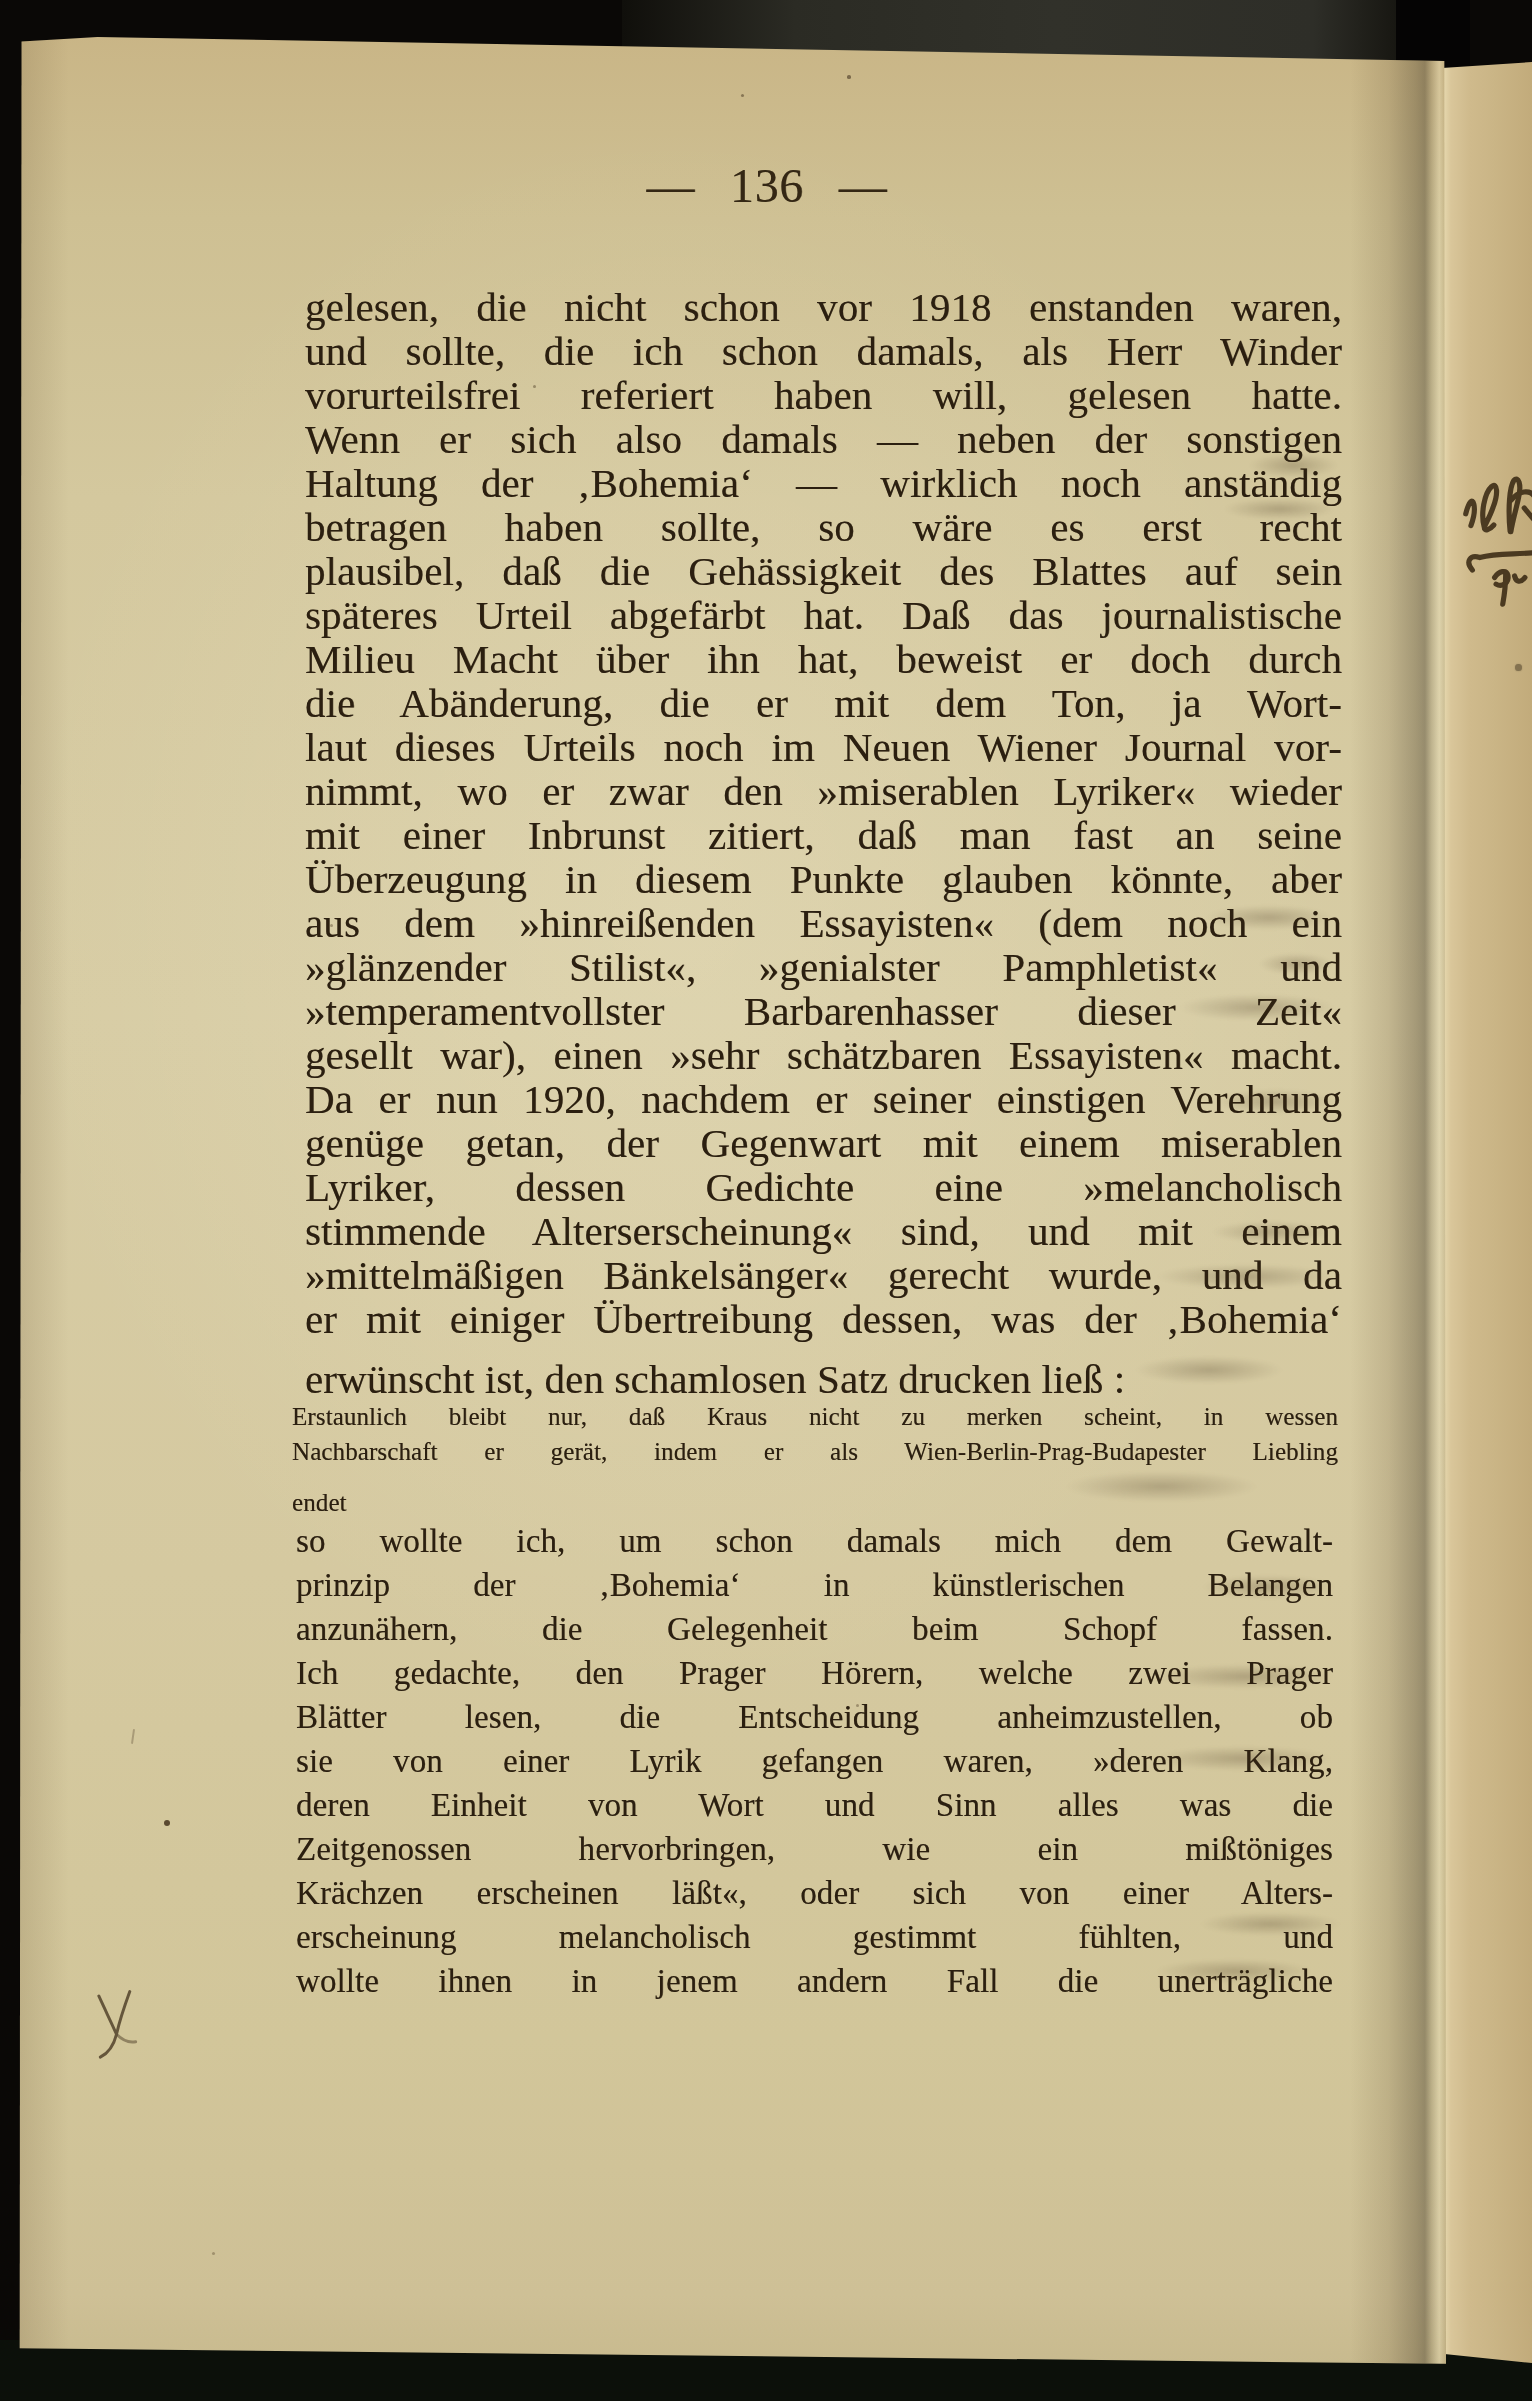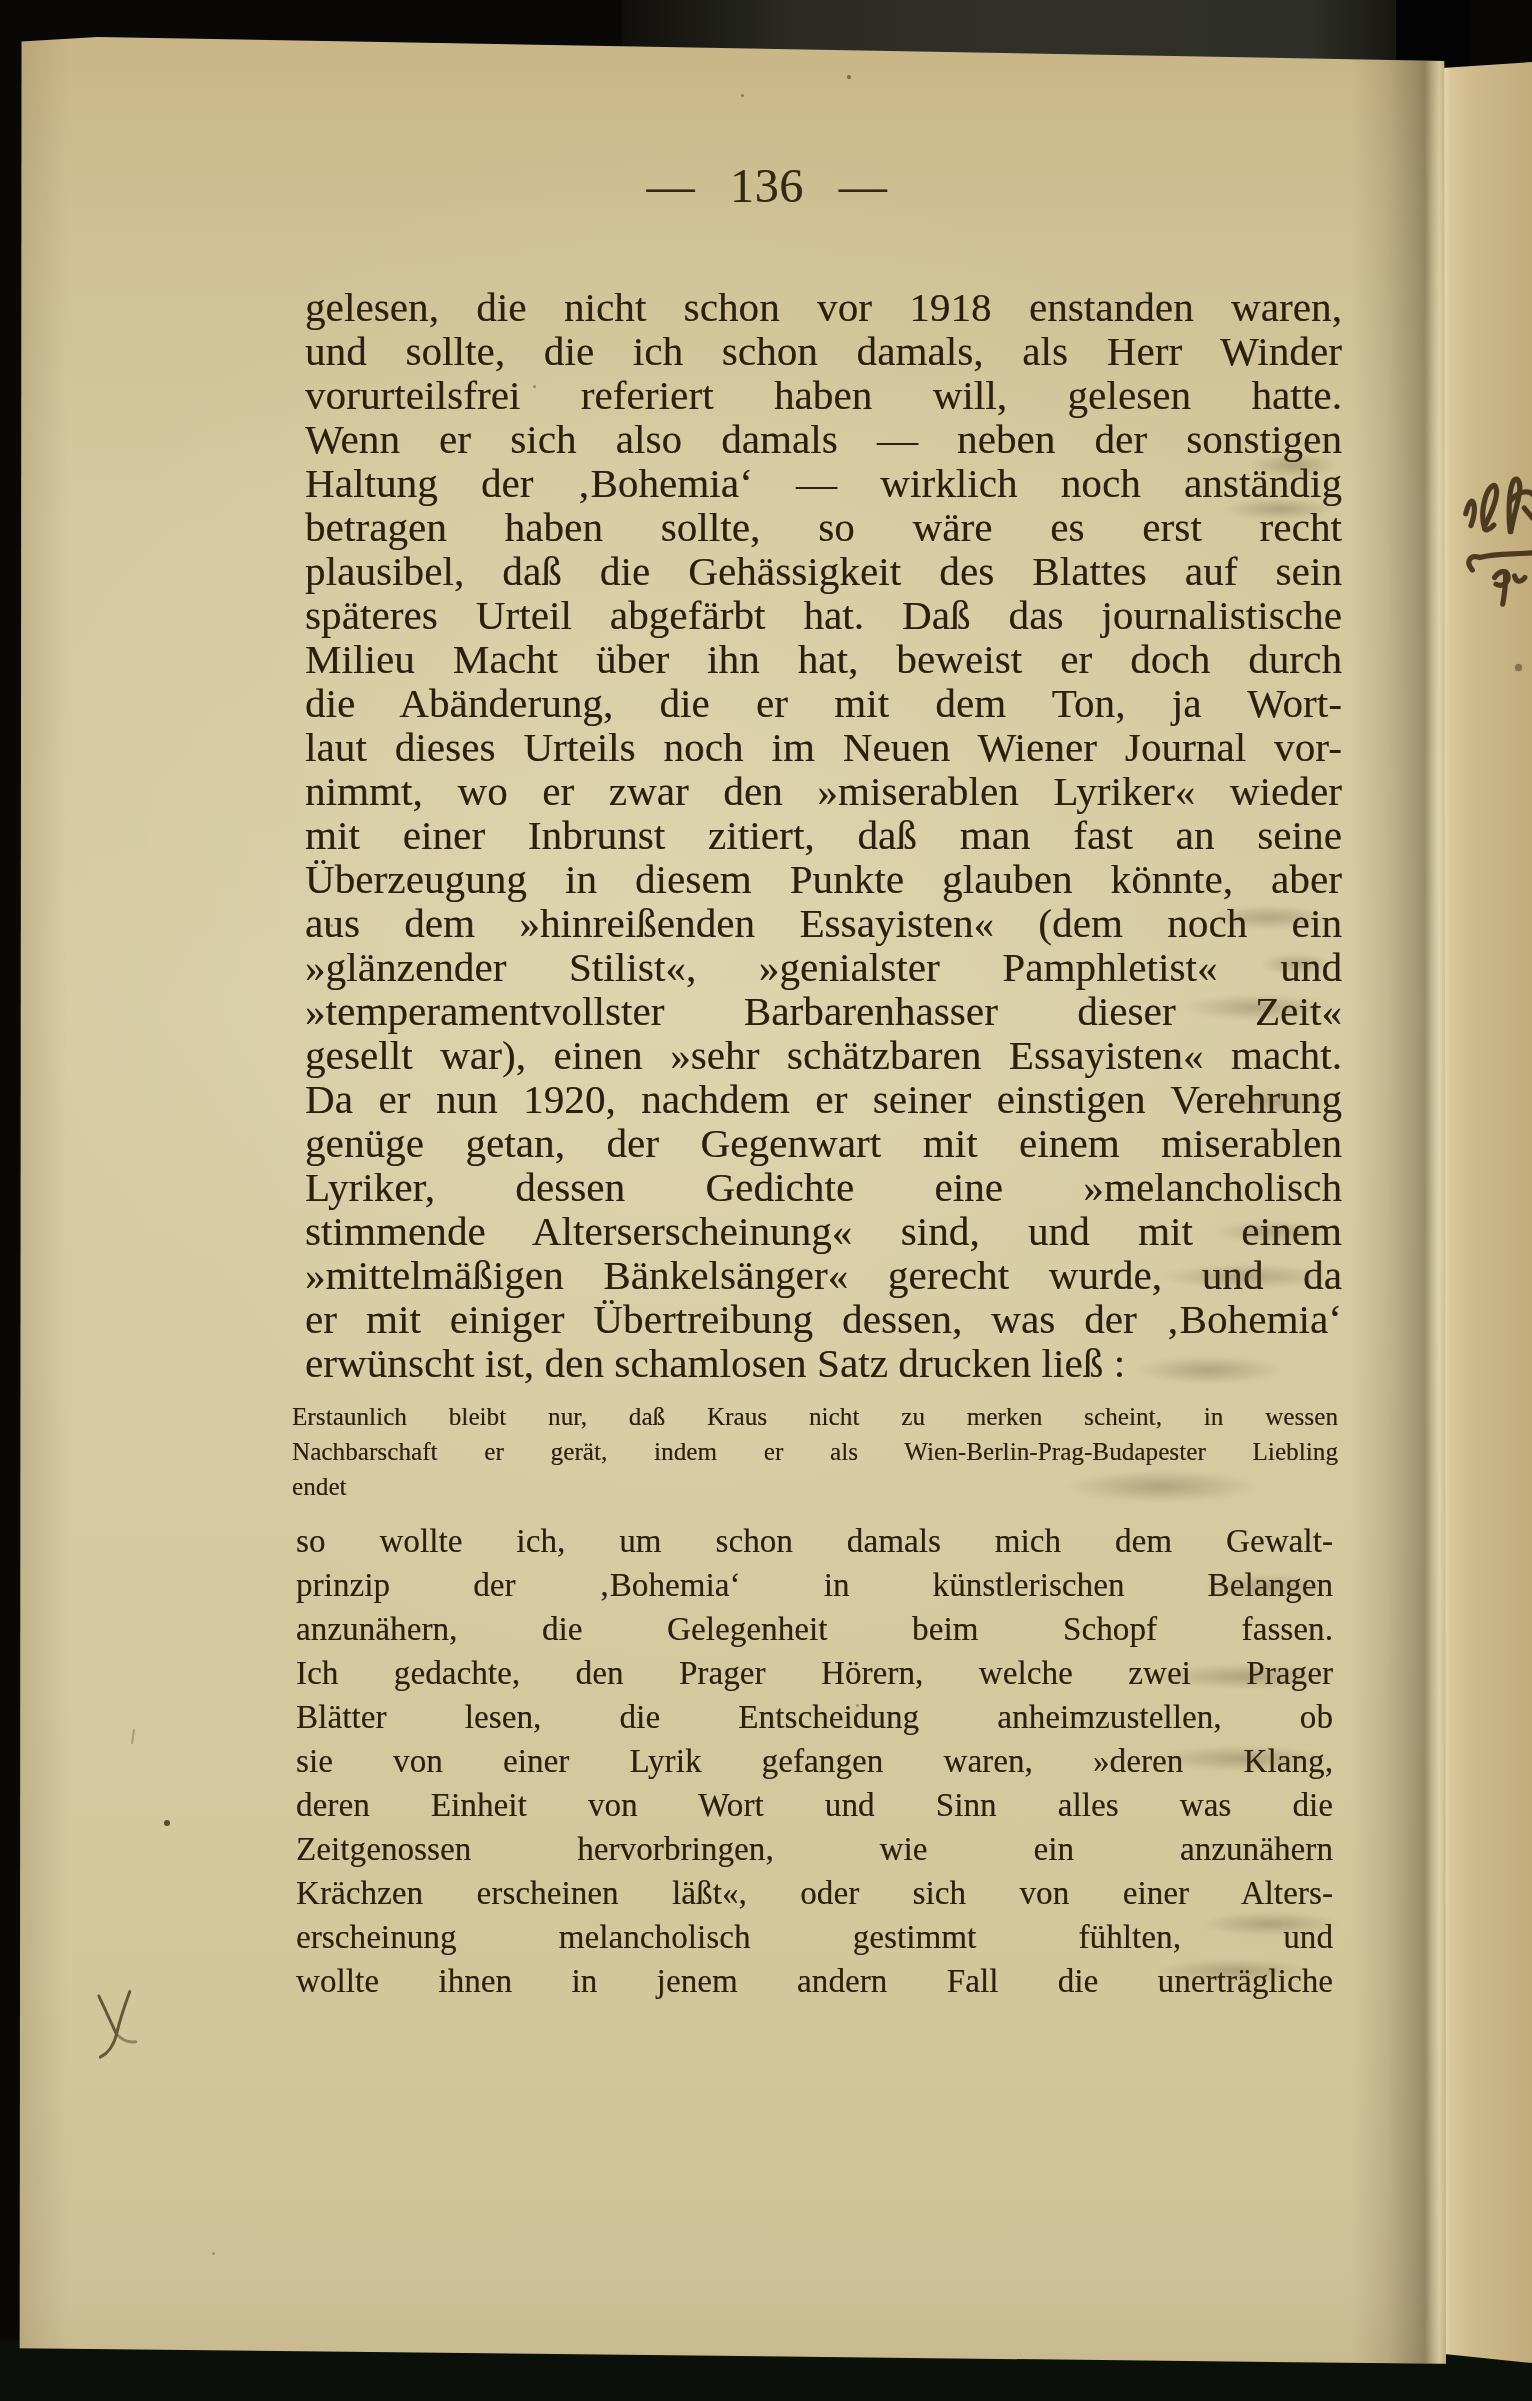--- a/index.html
+++ b/index.html
@@ -53,21 +53,21 @@
   }
   .para{position:absolute;color:#2b1f10;}
   .p1{left:286px;top:254px;width:1037px;font-size:41px;line-height:44px;}
   .quote{left:273px;top:1368px;width:1046px;font-size:25px;line-height:35px;}
   .p2{left:277px;top:1488px;width:1037px;font-size:33px;line-height:44px;}
   .tline{
     text-align:justify;text-align-last:justify;
     letter-spacing:0.1px;
     text-shadow:0.3px 0.3px 0.5px rgba(43,31,16,0.5);
   }
-  .tline.flush{text-align-last:left;}
+  .tline.flush{text-align-last:left;margin-top:16px;}
   
   .sm{
     position:absolute;
     background:radial-gradient(ellipse at 50% 50%,rgba(68,52,28,0.26),rgba(68,52,28,0) 70%);
     filter:blur(1.5px);
   }
   .speck{position:absolute;border-radius:50%;background:#5a4930;}
   .scratch{
     position:absolute;width:2.2px;height:15px;background:rgba(90,73,48,0.35);
     transform:rotate(8deg);border-radius:1.5px;
@@ -135,21 +135,21 @@
     </div>
 
   <div class="para p2">
       <div class="tline">so wollte ich, um schon damals mich dem Gewalt-</div>
       <div class="tline">prinzip der ‚Bohemia‘ in künstlerischen Belangen</div>
       <div class="tline">anzunähern, die Gelegenheit beim Schopf fassen.</div>
       <div class="tline">Ich gedachte, den Prager Hörern, welche zwei Prager</div>
       <div class="tline">Blätter lesen, die Entscheidung anheimzustellen, ob</div>
       <div class="tline">sie von einer Lyrik gefangen waren, »deren Klang,</div>
       <div class="tline">deren Einheit von Wort und Sinn alles was die</div>
-      <div class="tline">Zeitgenossen hervorbringen, wie ein anzunähern</div>
+      <div class="tline">Zeitgenossen hervorbringen, wie ein mißtöniges</div>
       <div class="tline">Krächzen erscheinen läßt«, oder sich von einer Alters-</div>
       <div class="tline">erscheinung melancholisch gestimmt fühlten, und</div>
       <div class="tline">wollte ihnen in jenem andern Fall die unerträgliche</div>
     </div>
 
   <div class="sm" style="left:1230px;top:422px;width:89px;height:25px;"></div>
   <div class="sm" style="left:1205px;top:467px;width:111px;height:22px;"></div>
   <div class="sm" style="left:1187px;top:874px;width:126px;height:25px;"></div>
   <div class="sm" style="left:1240px;top:922px;width:74px;height:22px;"></div>
   <div class="sm" style="left:1160px;top:963px;width:156px;height:27px;"></div>

